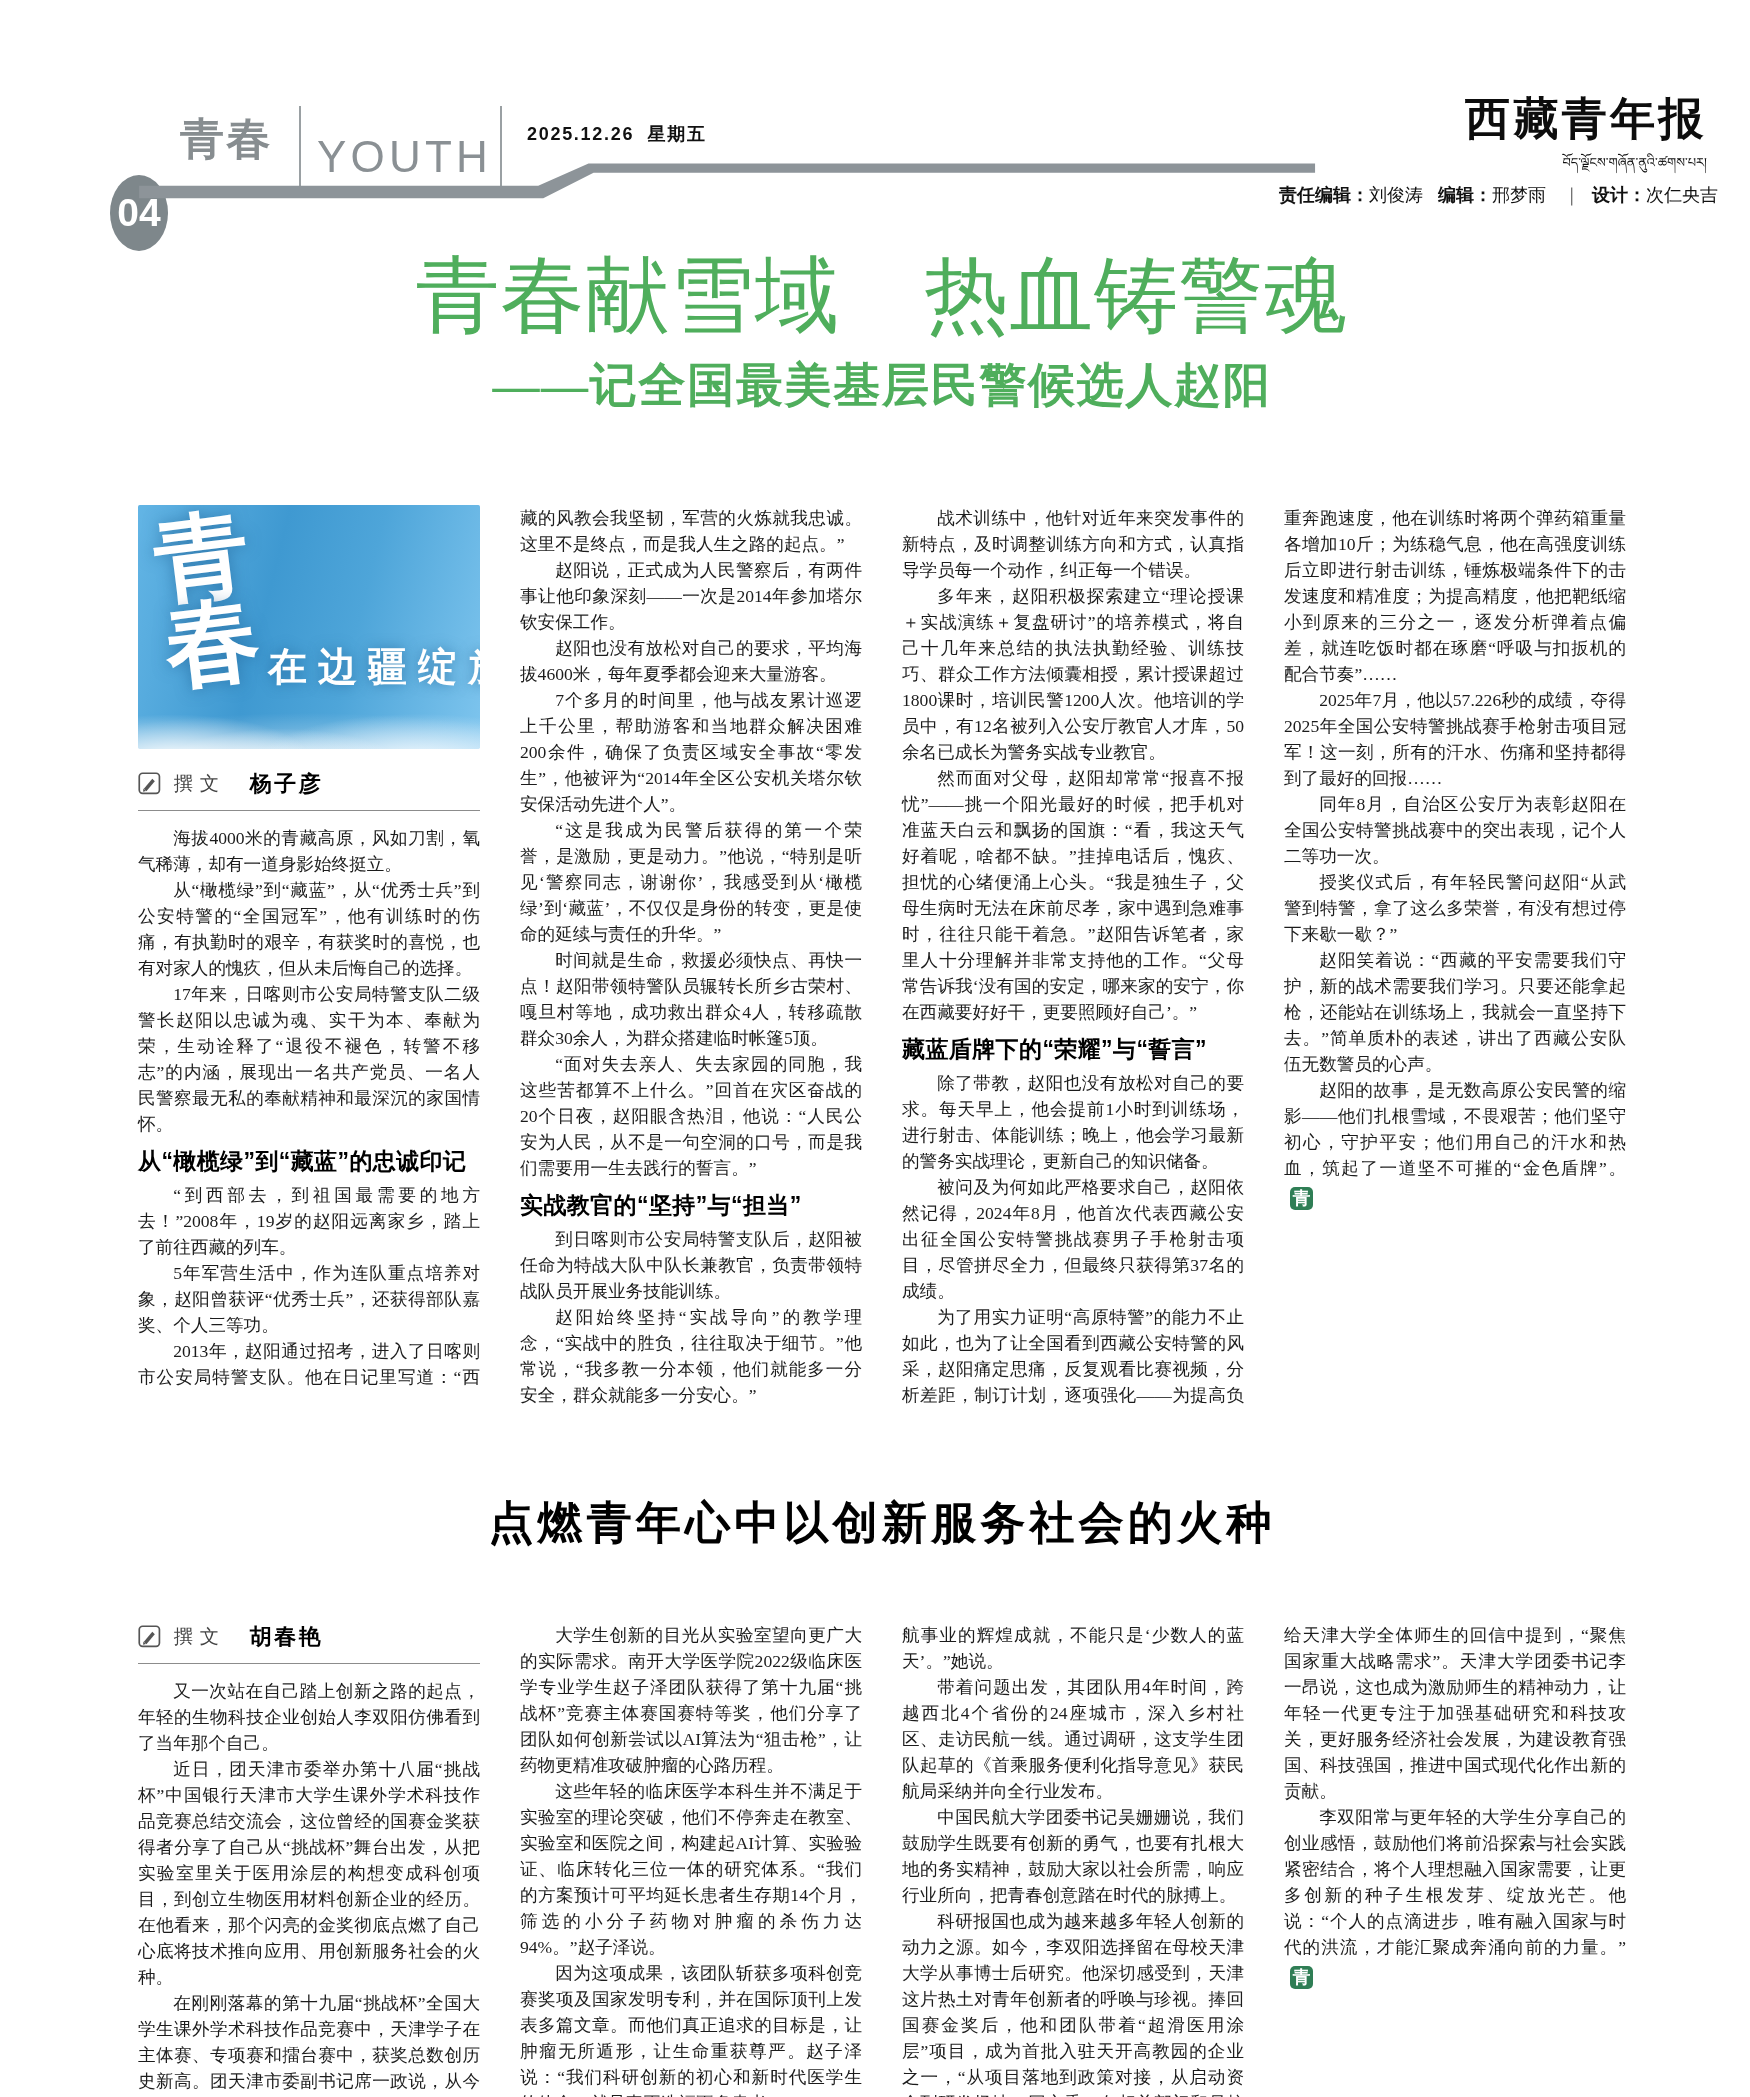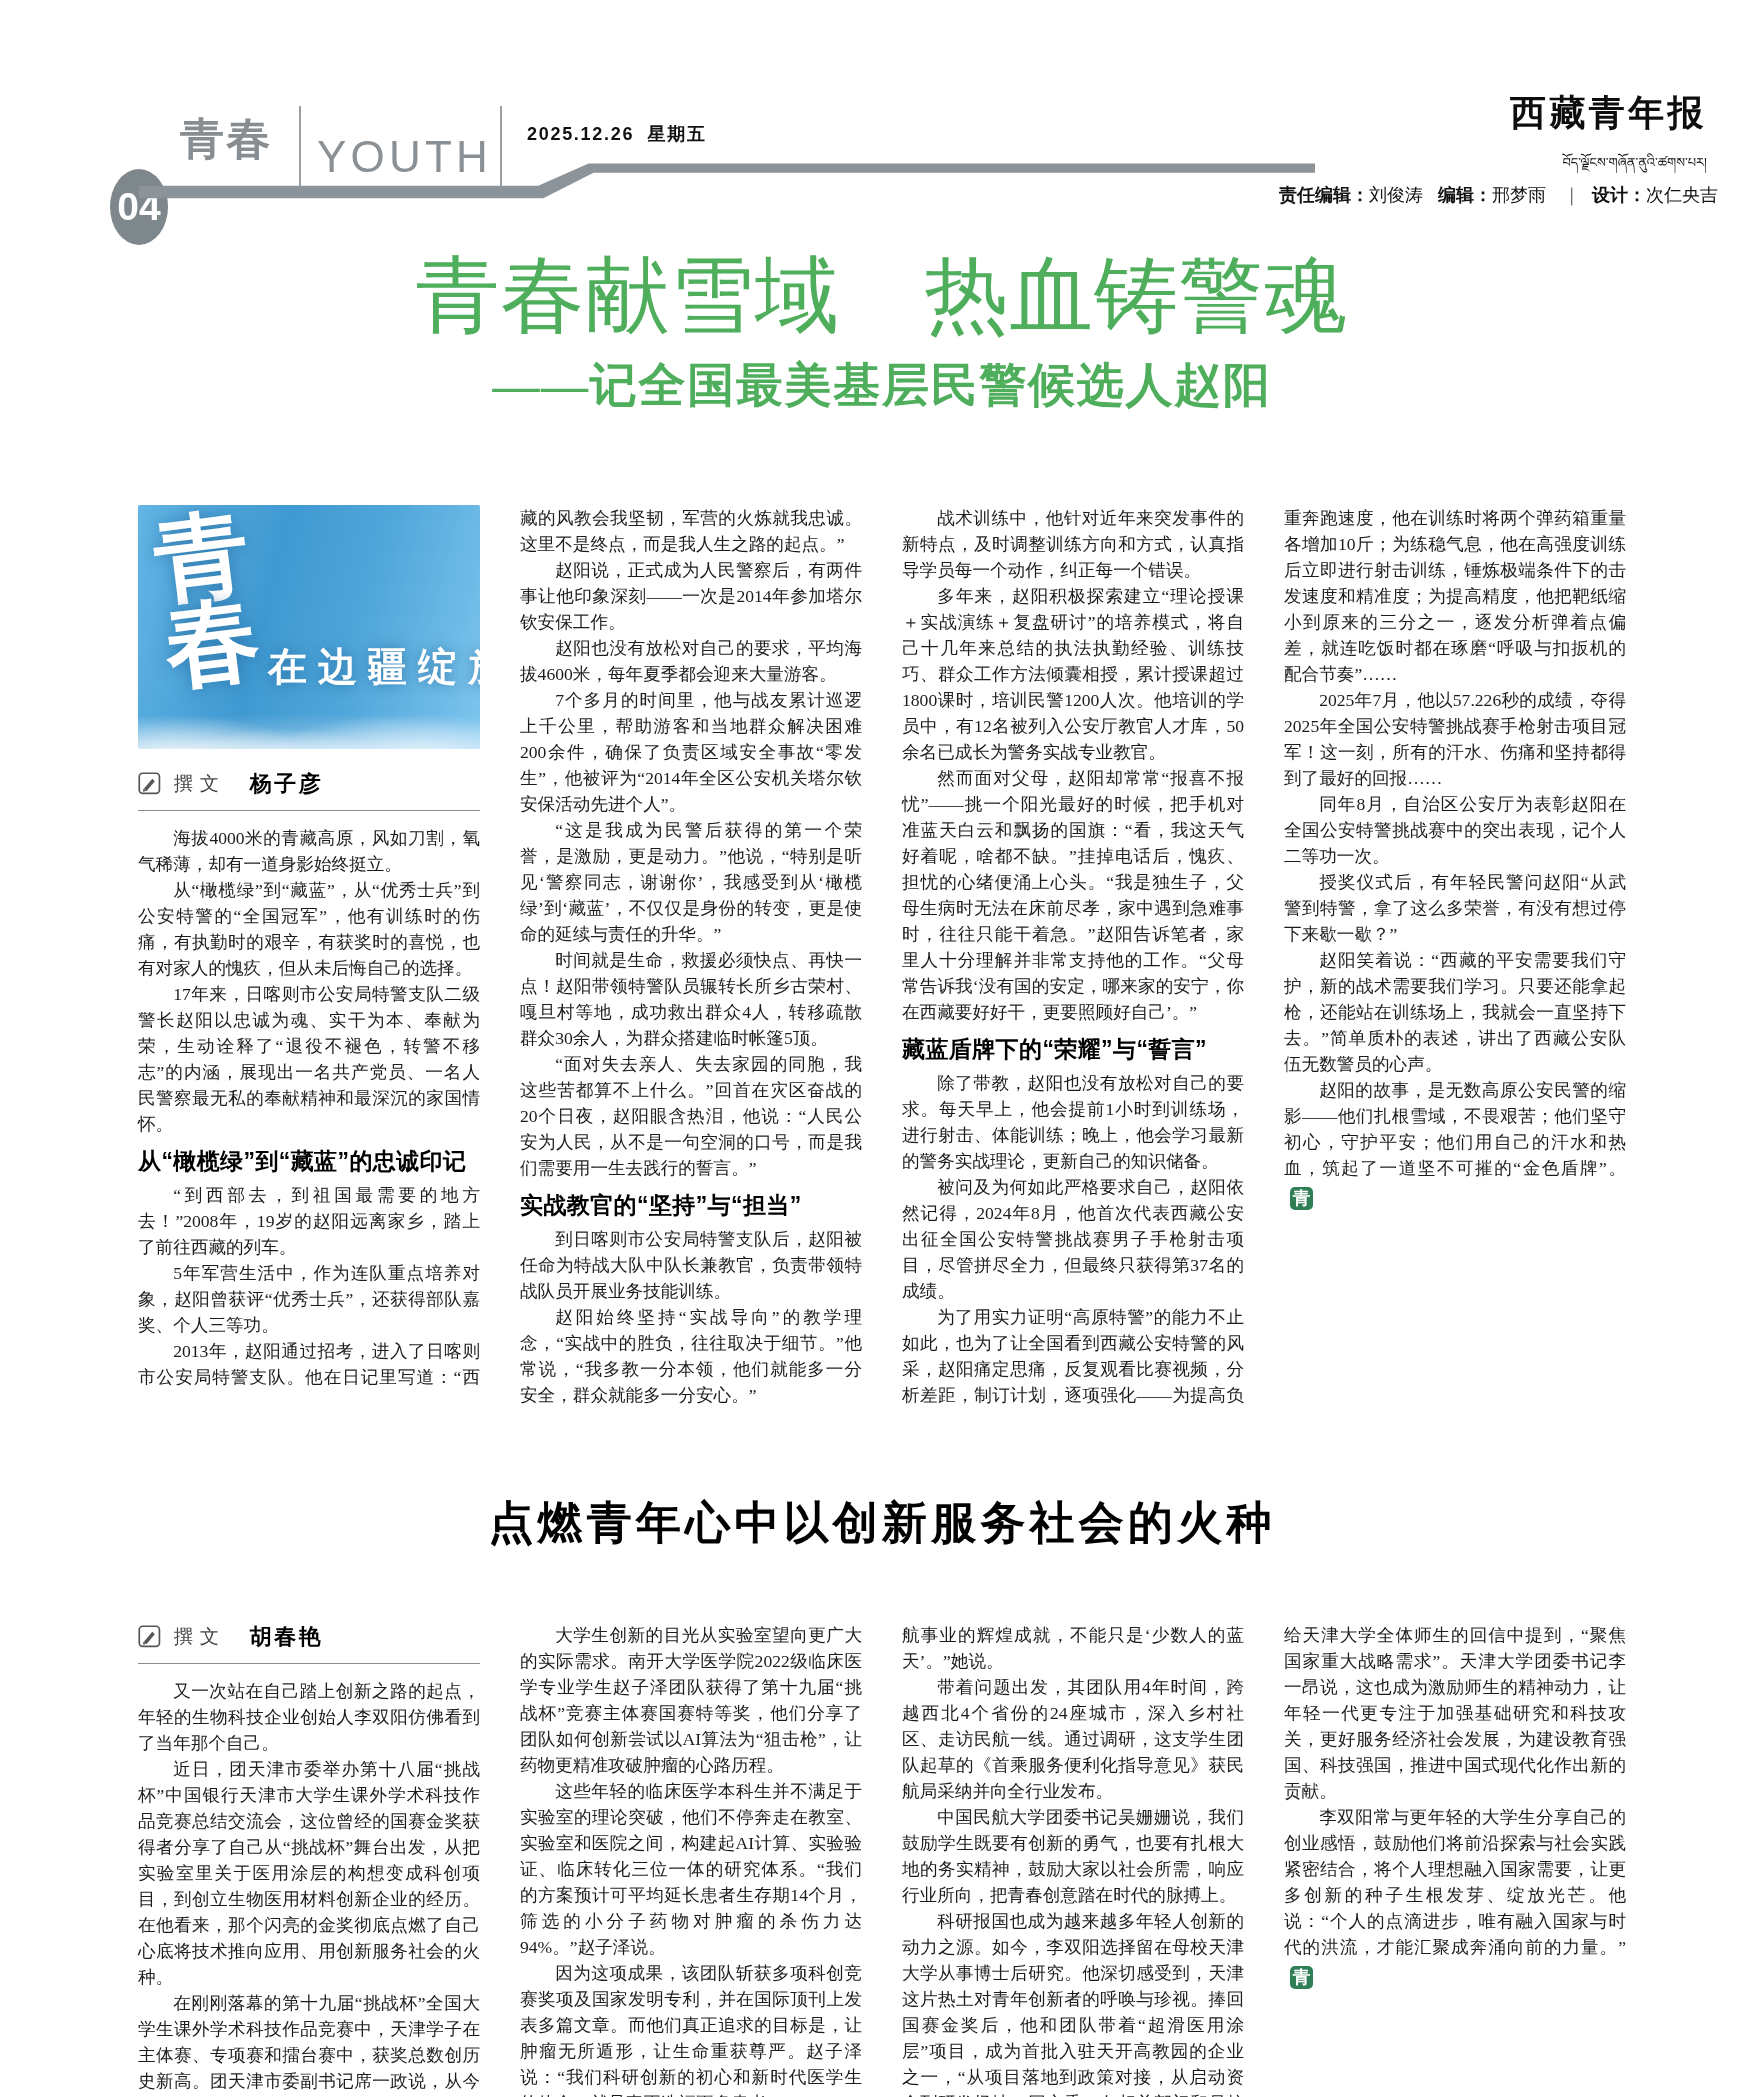--- a/index.html
+++ b/index.html
@@ -3,42 +3,42 @@
 <meta charset="utf-8">
 <style>
   html,body{margin:0;padding:0;}
   body{
     width:1751px;height:2359px;position:relative;background:#ffffff;
     font-family:"Liberation Serif","DejaVu Serif",serif;color:#1a1a1a;
     overflow:hidden;
   }
   
   .hdr-circle{
-    position:absolute;left:110px;top:169px;width:58px;height:76px;
+    position:absolute;left:110px;top:175px;width:58px;height:76px;
     background:#7e878b;border-radius:50%;color:#fff;
     font-family:"Liberation Sans","DejaVu Sans",sans-serif;font-weight:700;
     font-size:39px;display:flex;align-items:center;justify-content:center;
   }
   .hdr-section-cn{
     position:absolute;left:180px;top:110px;font-size:44px;color:#878d90;
     font-family:"Liberation Sans","DejaVu Sans",sans-serif;font-weight:600;letter-spacing:2.5px;
   }
   .hdr-vrule{position:absolute;width:1.7px;height:87px;background:#9aa0a3;top:106px;}
   .hdr-vrule.r1{left:299px;}
   .hdr-vrule.r2{left:500px;}
   .hdr-section-en{
     position:absolute;left:317px;top:112px;font-size:44px;color:#8a9094;
     font-family:"Liberation Sans","DejaVu Sans",sans-serif;font-weight:400;letter-spacing:4.2px;margin-top:20px;
   }
   .hdr-date{
     position:absolute;left:527px;top:122px;font-size:18px;font-weight:700;color:#111;
     font-family:"Liberation Sans","DejaVu Sans",sans-serif;letter-spacing:1.7px;
   }
   .hdr-masthead{
-    position:absolute;right:44px;top:89px;font-size:36px;font-weight:700;color:#0d0d0d;
+    position:absolute;right:44px;top:89px;font-size:45px;font-weight:700;color:#0d0d0d;
     letter-spacing:3.4px;font-family:"Liberation Serif","DejaVu Serif",serif;
   }
   .hdr-tibetan{
     position:absolute;right:44px;top:148px;font-size:13px;color:#0d0d0d;
     font-family:"DejaVu Sans",sans-serif;
   }
   .step-bar{position:absolute;left:0;top:0;}
   .hdr-credits{
     position:absolute;right:33px;top:183px;font-size:18px;color:#111;
     font-family:"Liberation Sans","DejaVu Sans",sans-serif;

